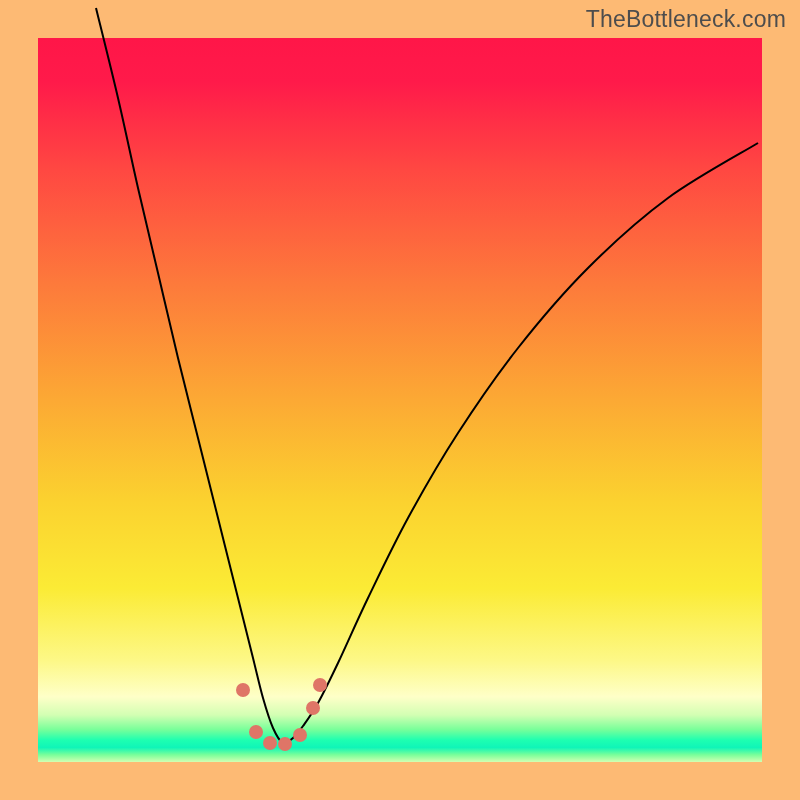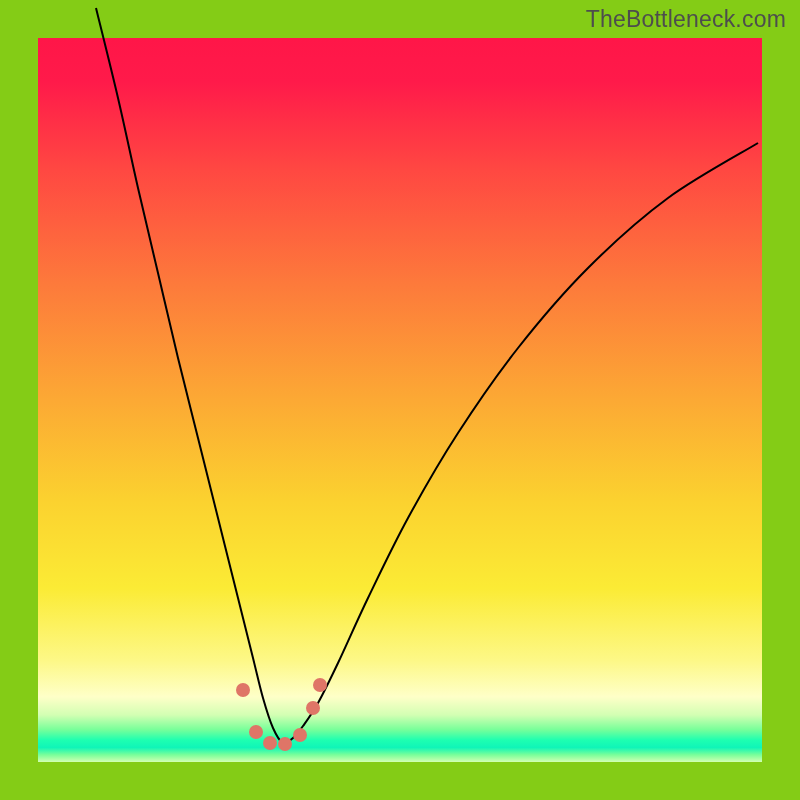--- a/index.html
+++ b/index.html
@@ -7,21 +7,21 @@
     padding: 0;
     width: 800px;
     height: 800px;
     overflow: hidden;
     background: #000;
     font-family: Arial, Helvetica, sans-serif;
   }
   .frame {
     position: absolute;
     inset: 0;
-    background: #84cc16;
+    background: #fdba74;
   }
   .plot-area {
     position: absolute;
     left: 38px;
     top: 38px;
     width: 724px;
     height: 724px;
     
     background: linear-gradient(
       to bottom,

